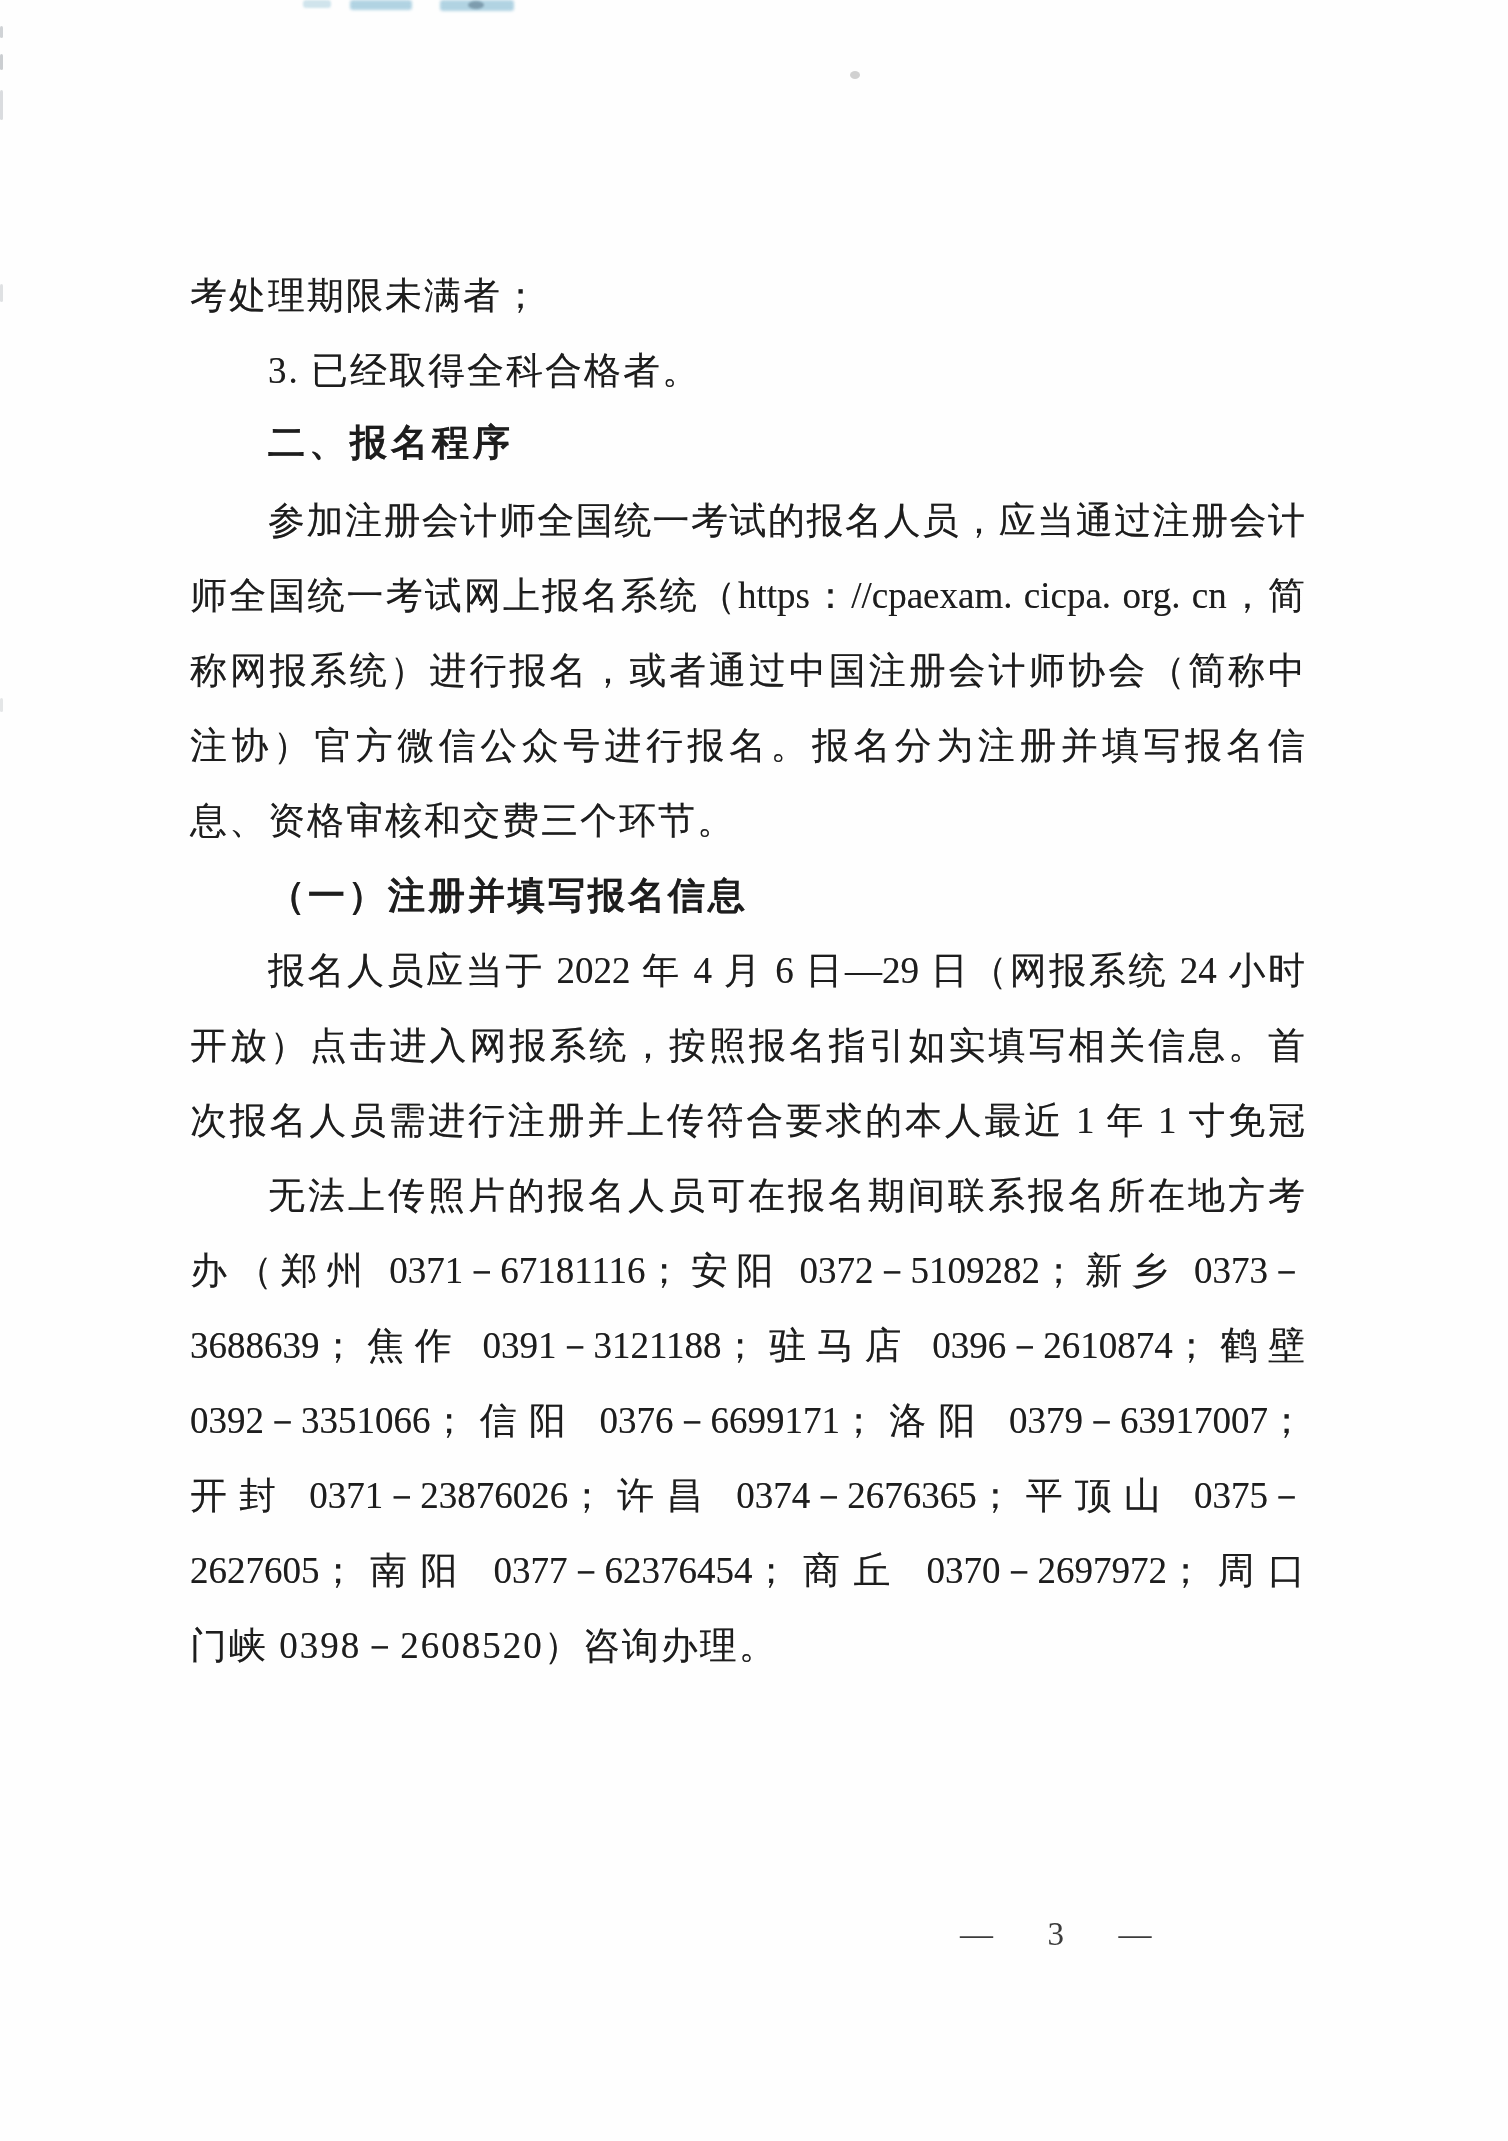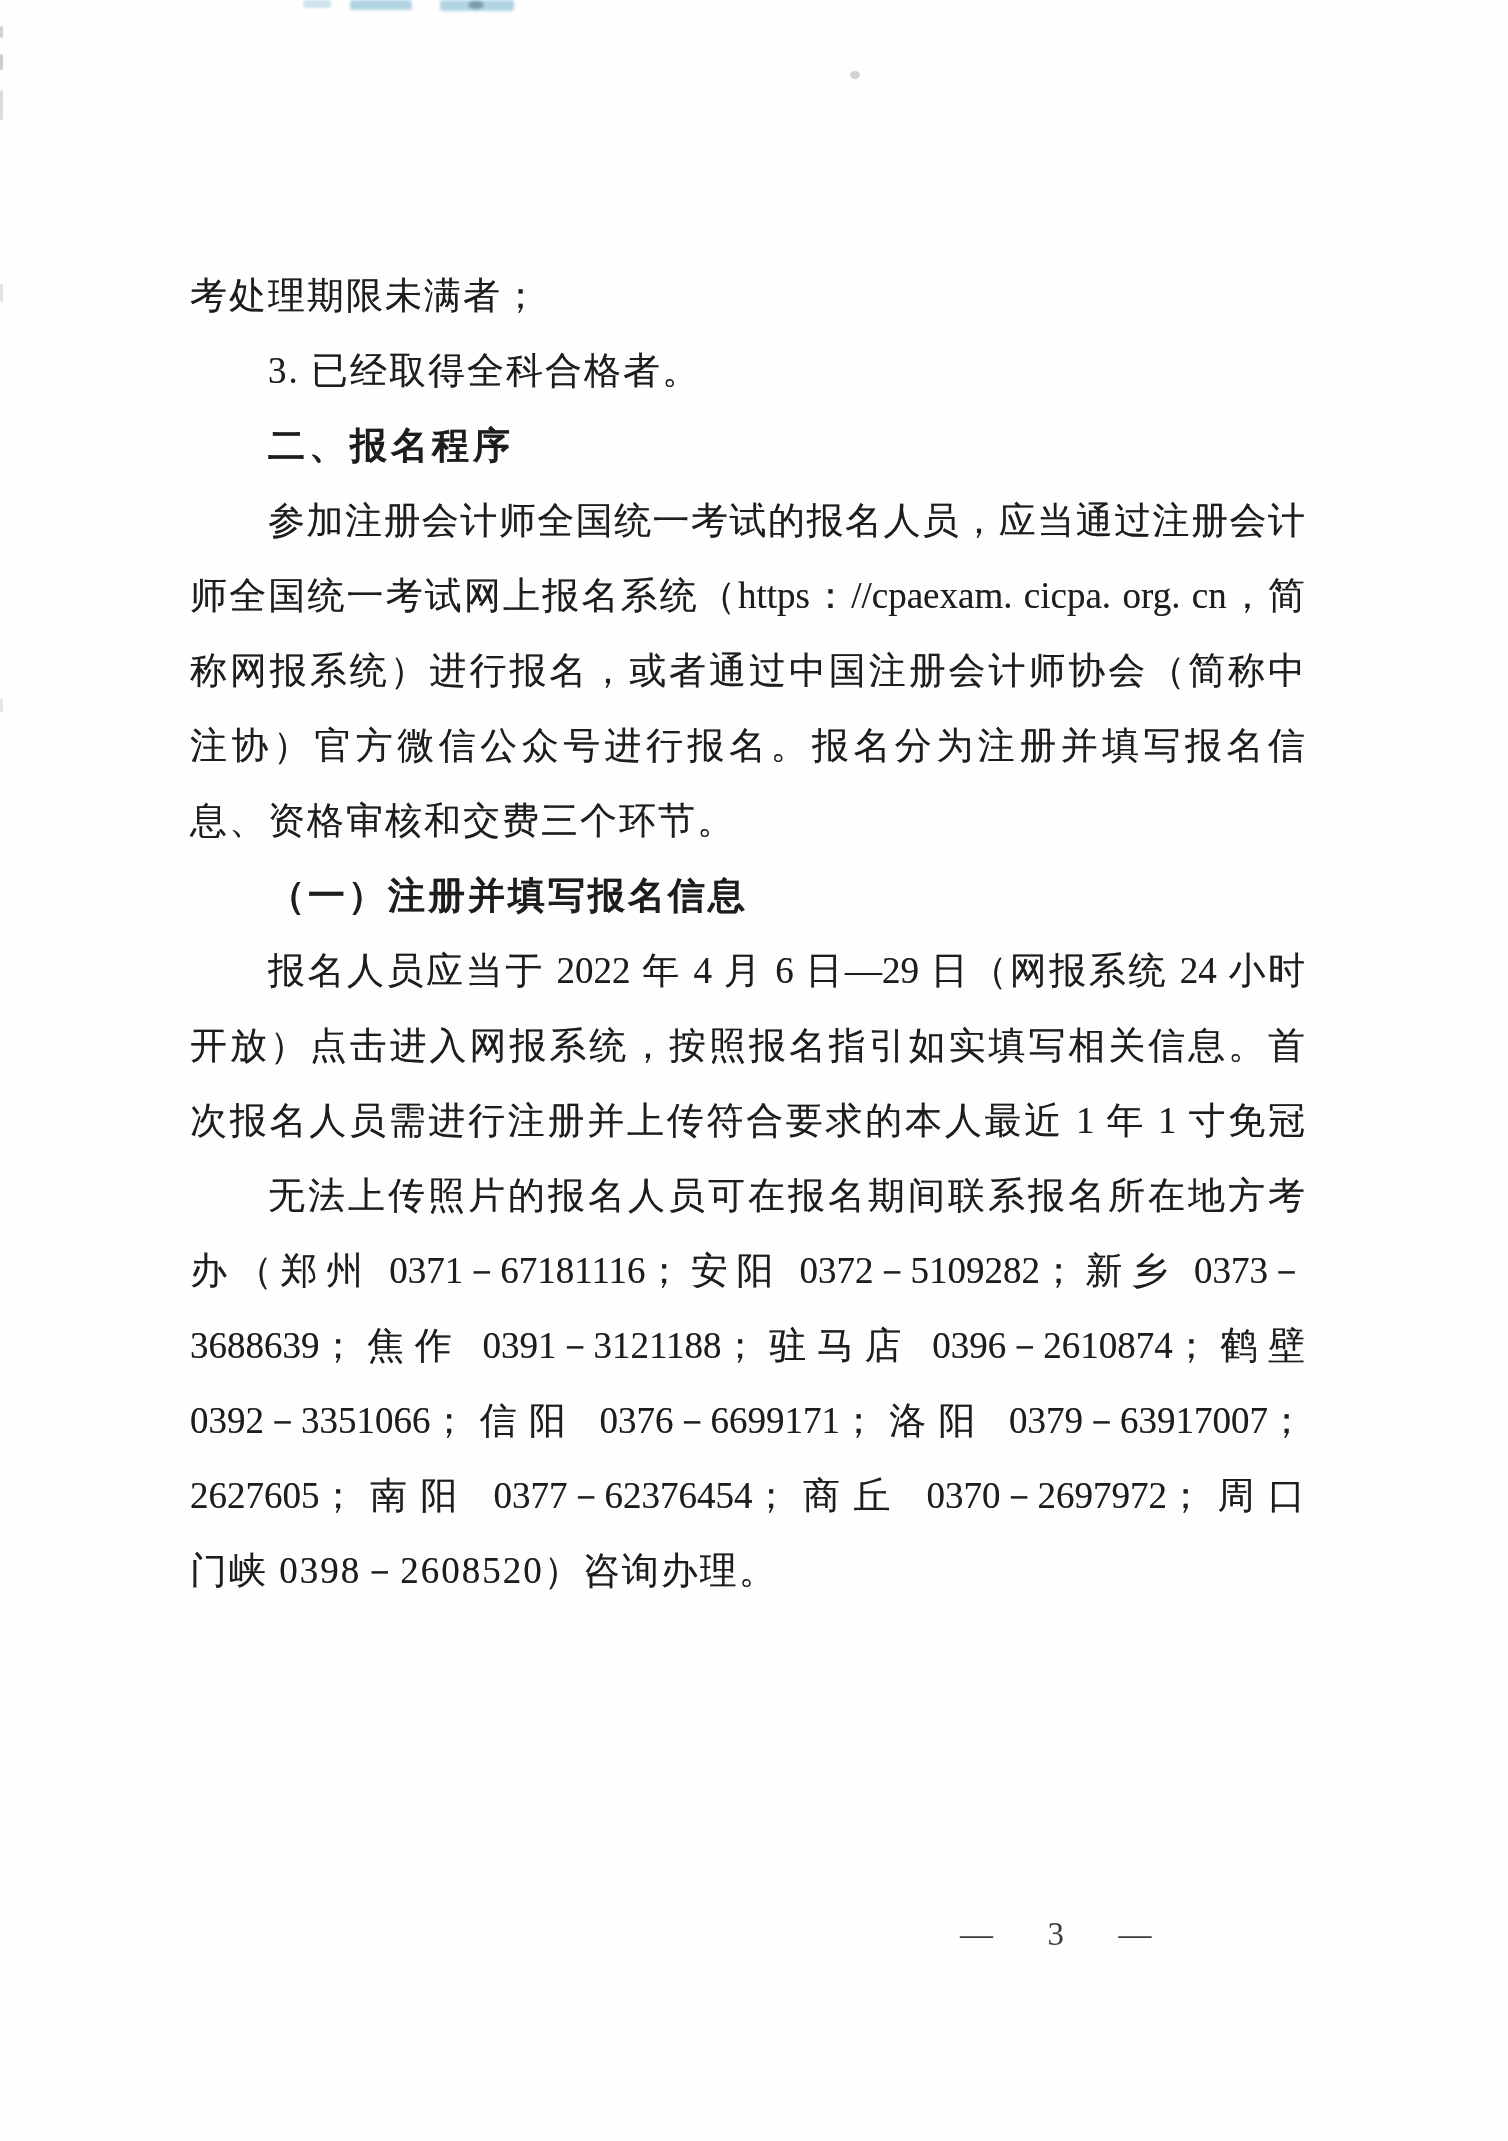--- a/index.html
+++ b/index.html
@@ -34,21 +34,21 @@
   .ln:not(.justify) { letter-spacing: 2px; }
   .ln.justify {
     white-space: normal;
     text-align: justify;
     text-align-last: justify;
     text-justify: inter-character;
   }
   .ln.indent { padding-left: 78px; }
   .ln.justify.indent { padding-left: 78px; }
   .heading-hei {
-    font-family: Liberation Serif, serif;
+    font-family: Liberation Mono, monospace;
     font-weight: 700;
     letter-spacing: 4px !important;
   }
   .heading-kai {
     font-weight: 700;
     letter-spacing: 3px !important;
   }
   
   .page-number {
     position: absolute;
@@ -123,19 +123,20 @@
       <div class="ln justify">注协）官方微信公众号进行报名。报名分为注册并填写报名信</div>
       <div class="ln">息、资格审核和交费三个环节。</div>
       <div class="ln indent heading-kai">（一）注册并填写报名信息</div>
       <div class="ln indent justify">报名人员应当于 2022 年 4 月 6 日—29 日（网报系统 24 小时</div>
       <div class="ln justify">开放）点击进入网报系统，按照报名指引如实填写相关信息。首</div>
       <div class="ln justify">次报名人员需进行注册并上传符合要求的本人最近 1 年 1 寸免冠</div>
       <div class="ln indent justify">无法上传照片的报名人员可在报名期间联系报名所在地方考</div>
       <div class="ln justify">办（郑州 0371－67181116；安阳 0372－5109282；新乡 0373－</div>
       <div class="ln justify">3688639；焦作 0391－3121188；驻马店 0396－2610874；鹤壁</div>
       <div class="ln justify">0392－3351066；信阳 0376－6699171；洛阳 0379－63917007；</div>
+      <div class="ln justify">开封 0371－23876026；许昌 0374－2676365；平顶山 0375－</div>
       <div class="ln justify">2627605；南阳 0377－62376454；商丘 0370－2697972；周口</div>
       <div class="ln">门峡 0398－2608520）咨询办理。</div>
     </div>
 
   <div class="page-number">—  3  —</div>
 
 </div>
 
 </body></html>

